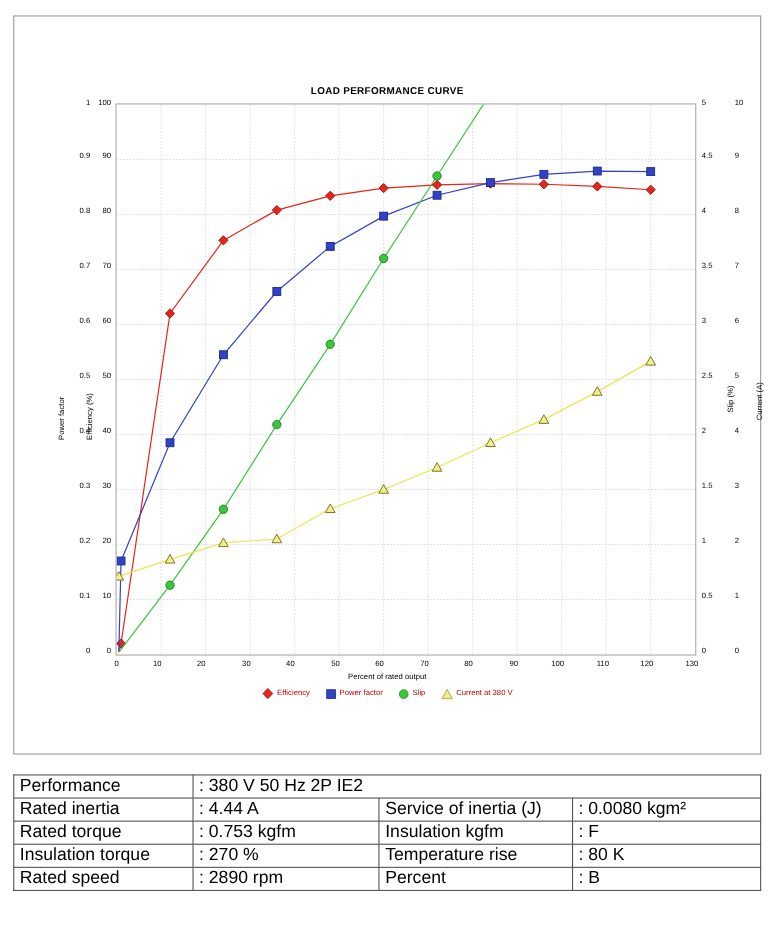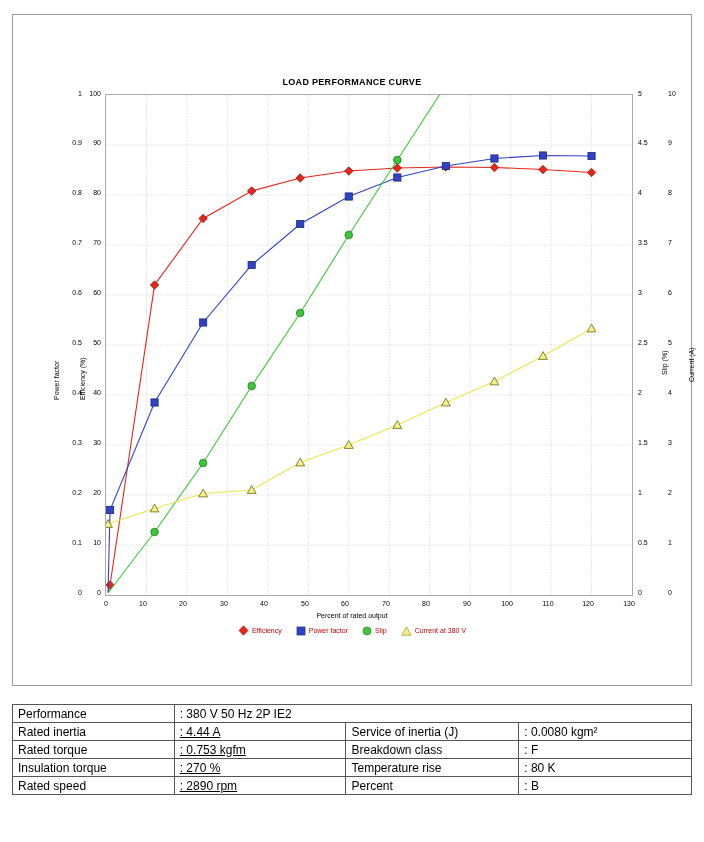--- a/index.html
+++ b/index.html
@@ -99,31 +99,31 @@
   .legend-item span.lbl { color: #c00000; }
   .legend-item svg { display: block; }
 
   
   .spec {
     position: absolute;
     left: 12px;
     top: 704px;
     width: 680px;
     border-collapse: collapse;
-    font-size: 12px;
+    font-size: 16px;
   }
   .spec td {
     border: 1px solid #555;
     padding: 1px 5px;
     height: 15px;
     vertical-align: middle;
     white-space: nowrap;
   }
   .spec td.k { width: 160px; }
-  .spec td.v { width: 175px; text-decoration: underline; }
+  .spec td.v { width: 175px; }
   .spec td.k2 { width: 170px; }
   .spec td.v2 { width: 175px; }
   .spec tr.head td { font-weight: normal; }
 </style>
 </head>
 <body>
 
 <div class="page">
 
   <div class="chart-panel">
@@ -318,21 +318,21 @@
       </tr>
     <tr>
           <td class="k">Rated inertia</td>
           <td class="v">: 4.44 A</td>
           <td class="k2">Service of inertia (J)</td>
           <td class="v2">: 0.0080 kgm²</td>
         </tr>
         <tr>
           <td class="k">Rated torque</td>
           <td class="v">: 0.753 kgfm</td>
-          <td class="k2">Breakdown class</td>
+          <td class="k2">Insulation kgfm</td>
           <td class="v2">: F</td>
         </tr>
         <tr>
           <td class="k">Insulation torque</td>
           <td class="v">: 270 %</td>
           <td class="k2">Temperature rise</td>
           <td class="v2">: 80 K</td>
         </tr>
         <tr>
           <td class="k">Rated speed</td>

